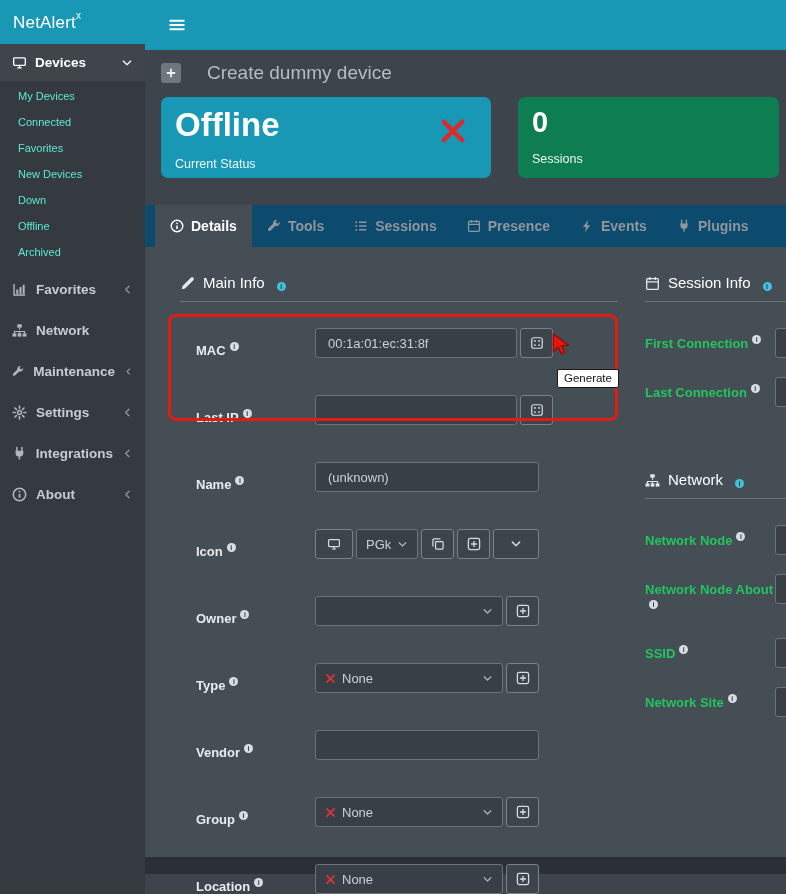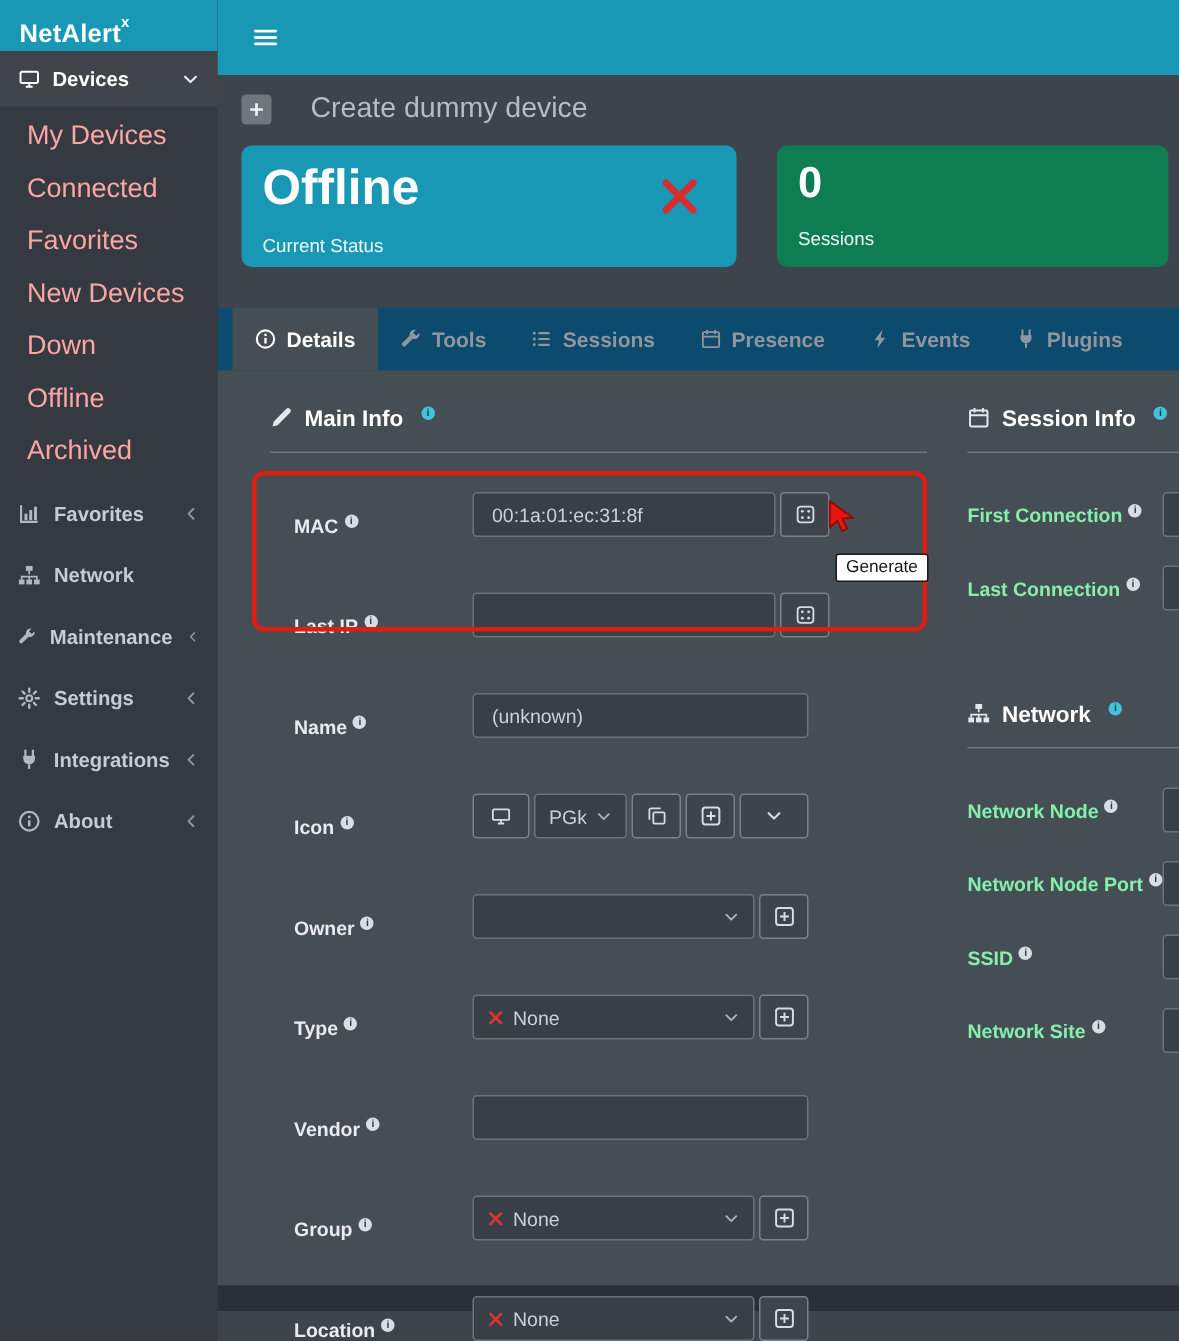--- a/index.html
+++ b/index.html
@@ -9,28 +9,28 @@
   svg{display:block}
   .ic18{width:18px;height:18px}.ic15{width:15px;height:15px}
   .ic14{width:14px;height:14px}.ic12{width:12px;height:12px}.ic11{width:11px;height:11px}
 
   
   .topbar{position:absolute;left:145px;top:0;width:641px;height:50px;background:#1898b4;
           display:flex;align-items:center;padding-left:23px;color:#fff;z-index:3}
 
   
   .sidebar{position:absolute;left:0;top:0;width:145px;height:894px;background:#343a40;z-index:4}
-  .brand{height:34px;background:#1898b4;color:#fff;display:flex;align-items:flex-start;
-         padding:13px 0 0 13px;font-size:17px;font-weight:bold;letter-spacing:.2px}
+  .brand{height:44px;background:#1898b4;color:#fff;display:flex;align-items:flex-start;
+         padding:13px 0 0 13px;font-size:17px;font-weight:normal;letter-spacing:.2px}
   .brand sup{font-size:10px;line-height:1;margin-top:-2px}
   .nav-devices{display:flex;align-items:center;gap:8px;color:#fff;padding:11px 12px;
                background:rgba(255,255,255,.06);font-size:13.5px;font-weight:bold;cursor:pointer}
   .nav-devices .chev{margin-left:auto;color:#e6e9ec}
   .subnav{padding:2px 0 4px}
-  .subitem{padding:7px 0 7px 18px;color:#fca5a5;font-size:18px;cursor:pointer}
+  .subitem{padding:7px 0 7px 18px;color:#5eead4;font-size:11px;cursor:pointer}
   .navitem{display:flex;align-items:center;gap:9px;color:#c7ccd2;font-size:13.5px;font-weight:bold;
            padding:13px 12px;cursor:pointer}
   .navitem .nicon{color:#b2b8bf}
   .navitem .chev{margin-left:auto;color:#8d949b}
 
   
   .main{position:absolute;left:145px;top:50px;width:641px;height:844px;background:#3d444c;z-index:1}
   .page-head{display:flex;align-items:center;gap:26px;padding:12px 0 12px 16px;color:#b6bcc3;font-size:19px}
   .plus-badge{width:20px;height:20px;background:#6e767e;border-radius:3px;color:#eef1f3;
               display:flex;align-items:center;justify-content:center}
@@ -48,21 +48,21 @@
   .tab{display:flex;align-items:center;gap:7px;padding:0 15px;color:#8f969d;font-size:14px;
        font-weight:bold;cursor:pointer}
   .tab.active{background:#454d55;color:#fff}
 
   .panel{background:#454d55;height:610px;display:flex;align-items:flex-start;padding:24px 0 0 35px}
   .footer{height:17px;background:#2b3036}
 
   .col-left{width:438px;flex:none}
   .col-right{width:290px;flex:none;margin-left:27px}
 
-  .sechead{display:flex;align-items:flex-start;gap:8px;color:#fff;font-size:15px;font-weight:bold;height:20px}
+  .sechead{display:flex;align-items:flex-end;gap:8px;color:#fff;font-size:15px;font-weight:normal;height:20px}
   .sechead .sicon{color:#e4e8eb}
   .hr{border-top:1px solid #6e757d;margin:10px 0 26px}
 
   .idot{display:inline-block;width:9px;height:9px;border-radius:50%;background:#d9dee3;color:#343a40;
         font-size:7px;line-height:9px;text-align:center;font-weight:bold;vertical-align:6px;margin-left:4px}
   .idot::after{content:"i"}
   .idot.teal{background:#45c1dc;color:#123d46}
 
   .frow{display:flex;align-items:flex-end;padding-left:16px;margin-bottom:37px}
   .flabel{width:119px;flex:none;padding-top:7px;color:#e8ecef;font-size:13px;font-weight:bold}
@@ -81,21 +81,21 @@
   .tarea{height:56px;background:#383f47;border:1px solid #6b737b;border-radius:3px;color:#ccd1d6;
          font-size:13px;padding:6px 10px;width:268px;resize:none;position:relative;
          font-family:"Liberation Sans",sans-serif;outline:none}
   .ta-wrap{position:relative;width:268px}
   .ta-grip{position:absolute;right:3px;bottom:3px;width:10px;height:10px;pointer-events:none;
            background:repeating-linear-gradient(135deg,transparent 0 2px,#8d959d 2px 3.5px);
            clip-path:polygon(100% 0,100% 100%,0 100%)}
 
   .rrow{display:flex;align-items:flex-start;margin-bottom:19px}
   .rrow.tall{margin-bottom:19px}
-  .rlabel{width:130px;flex:none;padding-top:7px;color:#86efac;font-size:13px;font-weight:bold;line-height:1.45}
+  .rlabel{width:130px;flex:none;padding-top:7px;color:#22c55e;font-size:13px;font-weight:bold;line-height:1.45}
   .rin{width:130px;flex:none}
   .net-head{margin-top:61px}
 
   
   .anno-rect{position:absolute;left:168px;top:314px;width:450px;height:107px;border:3px solid #e11d12;
              border-radius:8px;z-index:50;pointer-events:none}
   .anno-tip{position:absolute;left:557px;top:369px;background:#fff;border:1px solid #1b1b1b;color:#161616;
             font-size:11.5px;padding:2px 6px 3px;z-index:51;border-radius:2px;pointer-events:none}
   .anno-cursor{position:absolute;left:551px;top:333px;width:22px;height:24px;z-index:52;pointer-events:none}
 </style>
@@ -530,21 +530,21 @@
           <span>Network</span>
           <span class="idot teal"></span>
         </div>
         <div class="hr"></div>
 
         <div class="rrow">
           <div class="rlabel"><span>Network Node</span><span class="idot"></span></div>
           <input class="tin rin" style="">
         </div>
         <div class="rrow tall">
-          <div class="rlabel"><span>Network Node Port</span><span class="idot"></span></div>
+          <div class="rlabel"><span>Network Node About</span><span class="idot"></span></div>
           <input class="tin rin" style="">
         </div>
         <div class="rrow">
           <div class="rlabel"><span>SSID</span><span class="idot"></span></div>
           <input class="tin rin" style="">
         </div>
         <div class="rrow">
           <div class="rlabel"><span>Network Site</span><span class="idot"></span></div>
           <input class="tin rin" style="">
         </div>

